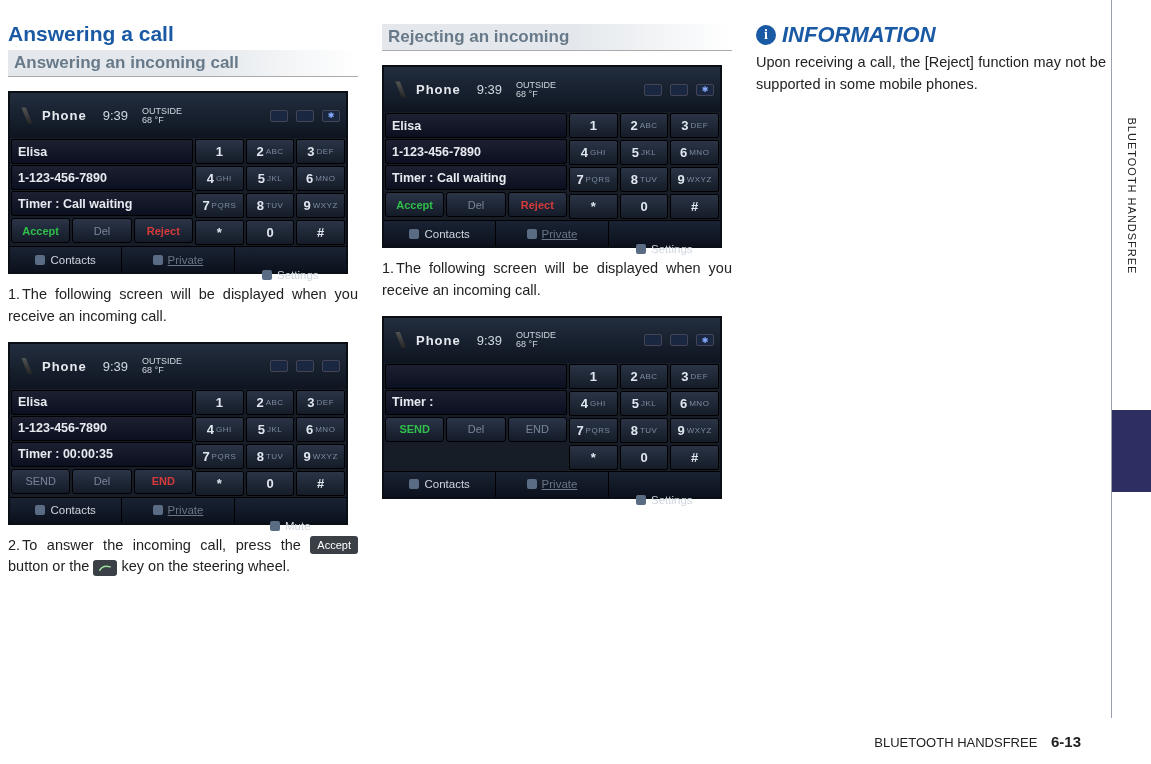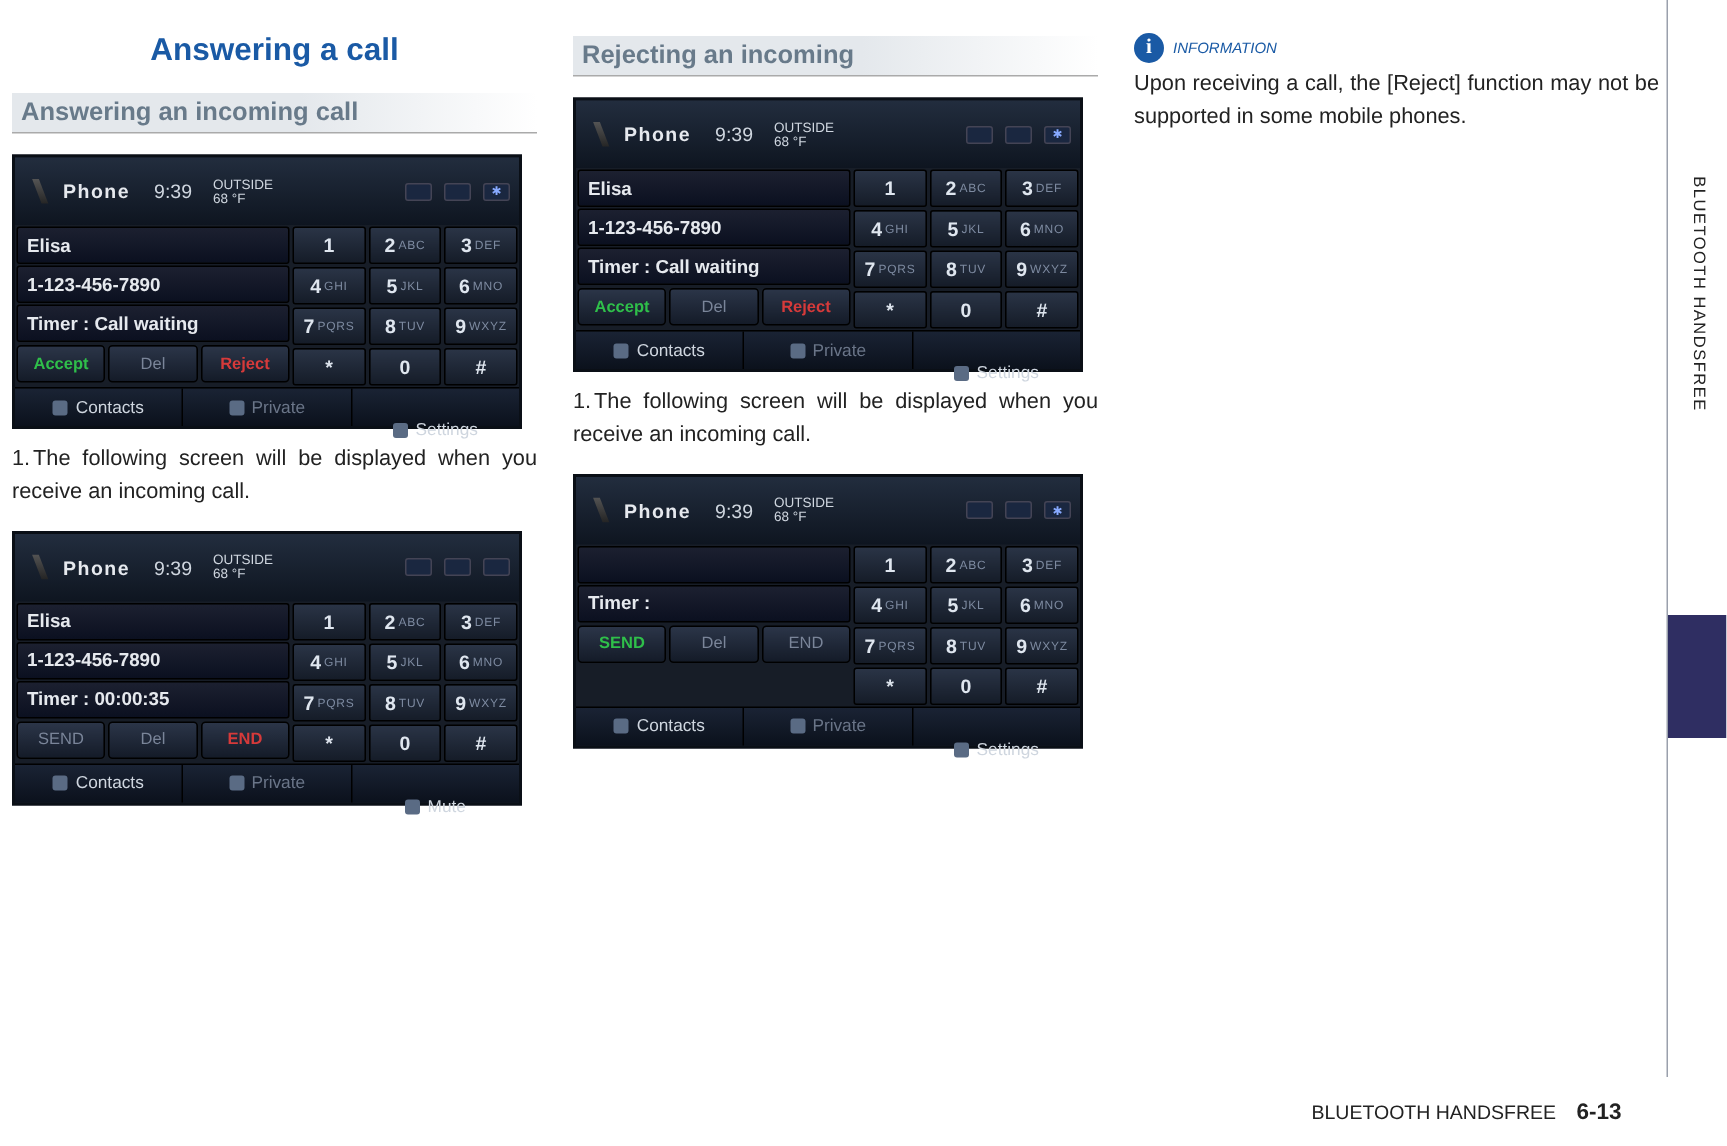--- a/index.html
+++ b/index.html
@@ -16,23 +16,22 @@
     display: flex;
     padding: 20px 20px 0 8px;
     gap: 24px;
     height: 700px;
   }
   .col { width: 350px; }
   .h1 {
     color: #1a5aa5;
     font-weight: 700;
     font-size: 21px;
-    margin-bottom: 16px;
+    margin-bottom: 4px;
     margin-top: 2px;
-    text-align: center;
   }
   .h2 {
     color: #687a8a;
     font-weight: 700;
     font-size: 17px;
     padding: 3px 6px;
     border-bottom: 1px solid #aaa;
     background: linear-gradient(to right, #e4e8ec 55%, #ffffff);
     margin-bottom: 14px;
   }
@@ -57,23 +56,23 @@
   }
   .info-badge {
     width: 20px; height: 20px; border-radius: 50%;
     background: #1a5aa5; color: #fff;
     display: flex; align-items: center; justify-content: center;
     font-weight: 700; font-style: normal; font-size: 14px;
     font-family: Georgia, serif;
   }
   .info-label {
     color: #1a5aa5;
-    font-weight: 400;
+    font-weight: 700;
     font-style: italic;
-    font-size: 10px;
+    font-size: 22px;
   }
   .info-body {
     font-size: 14.5px;
     line-height: 1.5;
     color: #222;
     margin-top: 4px;
     text-align: justify;
   }
 
   
@@ -168,21 +167,21 @@
     flex:1;
     display:flex; align-items:center; justify-content:center;
     gap:5px;
     color:#cfd6df; font-size:11.5px;
     border-right:1px solid #000;
   }
   .bottombar .bbtn:last-child { border-right:none;margin-top:28px; }
   .bbtn .bicon {
     width:10px; height:10px; background:#5a6b84; border-radius:2px;
   }
-  .bbtn.dim { color:#6a7588; }
+  .bbtn.dim { color:#6a7588;text-decoration:underline; }
 
   .inline-btn {
     display:inline-block;
     background:#3b3f46;
     color:#fff;
     font-size:11px;
     padding:1px 7px;
     border-radius:3px;
     vertical-align: 1px;
   }
@@ -422,20 +421,27 @@
             <span class="bicon"></span>
             <span>Private</span>
           </div>
         <div class="bbtn">
             <span class="bicon"></span>
             <span>Mute</span>
           </div>
       </div>
     </div>
 
+    <div class="body-text">
+      <span class="num">2.</span><span>To answer the incoming call, press the </span><span class="inline-btn">Accept</span><span> button or the </span><span class="inline-key">
+          <svg viewBox="0 0 24 16">
+            <path d="M3 12 Q8 2 21 6" stroke="#9de29d" stroke-width="2.5" fill="none" stroke-linecap="round"></path>
+          </svg>
+        </span><span> key on the steering wheel.</span>
+    </div>
   </div>
 
   <div class="col">
     <div class="h2" style="margin-top:4px;">Rejecting an incoming</div>
 
     <div class="screen">
       <div class="topbar">
         <div class="phone-icon"></div>
         <span class="title">Phone</span>
         <span class="time">9:39</span>

